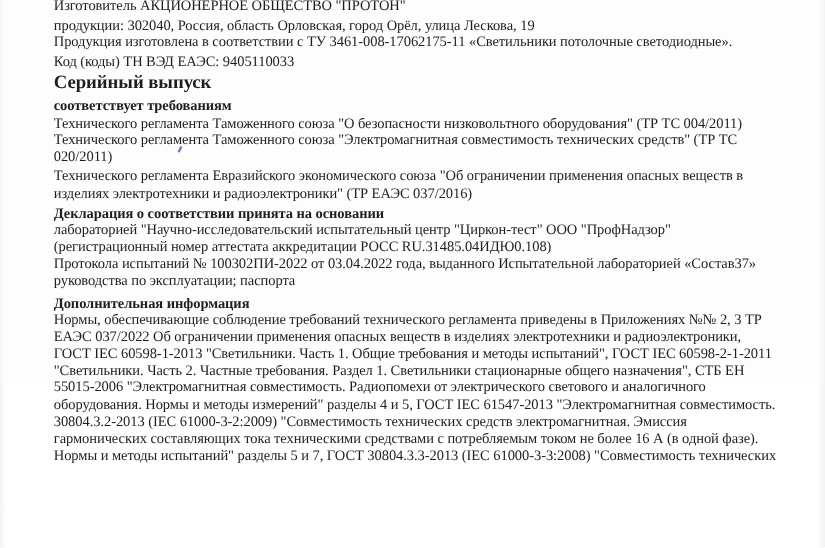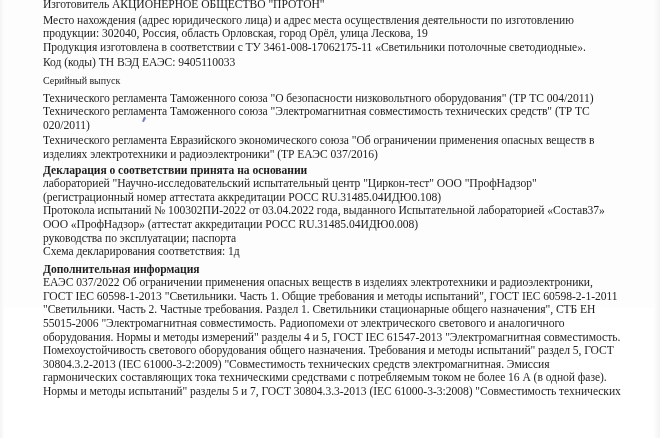--- a/index.html
+++ b/index.html
@@ -35,21 +35,22 @@
     .line {
       white-space: nowrap;
       display: block;
     }
     .gap { height: 2px; }
     .gap-lg { height: 4px; }
     .bold {
       font-weight: bold;
     }
     .serial {
-      font-size: 10px;
+      font-size: 15px;
+      font-weight: bold;
     }
     .pen-mark {
       position: absolute;
       left: 143px;
       top: 117px;
       width: 2px;
       height: 5px;
       background: #5060b0;
       transform: rotate(25deg);
       opacity: 0.8;
@@ -74,53 +75,51 @@
 </head>
 <body>
 
 <div class="page">
   <div class="left-edge"></div>
   <div class="right-edge"></div>
 
   <div class="content">
     <span class="line">Изготовитель АКЦИОНЕРНОЕ ОБЩЕСТВО "ПРОТОН"</span>
     <div class="gap"></div>
-    <span class="line">Место нахождения (адрес юридического лица) и адрес места осуществления деятельности по изготовлению</span>
     <span class="line">продукции: 302040, Россия, область Орловская, город Орёл, улица Лескова, 19</span>
     <span class="line">Продукция изготовлена в соответствии с ТУ 3461-008-17062175-11 «Светильники потолочные светодиодные».</span>
     <div class="gap"></div>
     <span class="line">Код (коды) ТН ВЭД ЕАЭС: 9405110033</span>
     <div class="gap-lg"></div>
     <span class="line serial">Серийный выпуск</span>
     <div class="gap-lg"></div>
 
+    <span class="line bold">соответствует требованиям</span>
     <span class="line">Технического регламента Таможенного союза "О безопасности низковольтного оборудования" (ТР ТС 004/2011)</span>
     <span class="line">Технического регламента Таможенного союза "Электромагнитная совместимость технических средств" (ТР ТС</span>
     <span class="line">020/2011)</span>
     <div class="gap"></div>
     <span class="line">Технического регламента Евразийского экономического союза "Об ограничении применения опасных веществ в</span>
     <span class="line">изделиях электротехники и радиоэлектроники" (ТР ЕАЭС 037/2016)</span>
     <div class="gap"></div>
 
     <span class="line bold">Декларация о соответствии принята на основании</span>
     <span class="line">лабораторией "Научно-исследовательский испытательный центр "Циркон-тест" ООО "ПрофНадзор"</span>
     <span class="line">(регистрационный номер аттестата аккредитации РОСС RU.31485.04ИДЮ0.108)</span>
     <span class="line">Протокола испытаний № 100302ПИ-2022 от 03.04.2022 года, выданного Испытательной лабораторией «Состав37»</span>
-    <span class="line">ООО «ПрофНадзор» (аттестат аккредитации РОСС RU.31485.04ИДЮ0.008)</span>
     <span class="line">руководства по эксплуатации; паспорта</span>
-    <span class="line">Схема декларирования соответствия: 1д</span>
     <div class="gap-lg"></div>
 
     <span class="line bold">Дополнительная информация</span>
+    <span class="line">Нормы, обеспечивающие соблюдение требований технического регламента приведены в Приложениях №№ 2, 3 ТР</span>
     <span class="line">ЕАЭС 037/2022 Об ограничении применения опасных веществ в изделиях электротехники и радиоэлектроники,</span>
     <span class="line">ГОСТ IEC 60598-1-2013 "Светильники. Часть 1. Общие требования и методы испытаний", ГОСТ IEC 60598-2-1-2011</span>
     <span class="line">"Светильники. Часть 2. Частные требования. Раздел 1. Светильники стационарные общего назначения", СТБ ЕН</span>
     <span class="line">55015-2006 "Электромагнитная совместимость. Радиопомехи от электрического светового и аналогичного</span>
     <span class="line">оборудования. Нормы и методы измерений" разделы 4 и 5, ГОСТ IEC 61547-2013 "Электромагнитная совместимость.</span>
-    <span class="line">Помехоустойчивость светового оборудования общего назначения. Требования и методы испытаний" раздел 5, ГОСТ</span>
     <span class="line">30804.3.2-2013 (IEC 61000-3-2:2009) "Совместимость технических средств электромагнитная. Эмиссия</span>
     <span class="line">гармонических составляющих тока техническими средствами с потребляемым током не более 16 А (в одной фазе).</span>
     <span class="line">Нормы и методы испытаний" разделы 5 и 7, ГОСТ 30804.3.3-2013 (IEC 61000-3-3:2008) "Совместимость технических</span>
 
   </div>
 
   <div class="pen-mark"></div>
 </div>
 
 </body></html>

